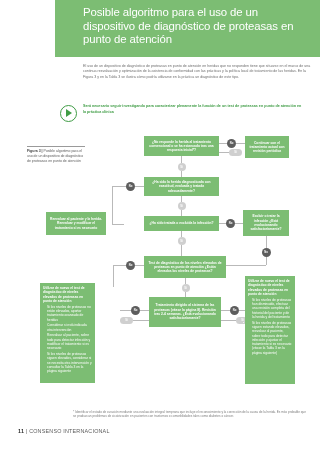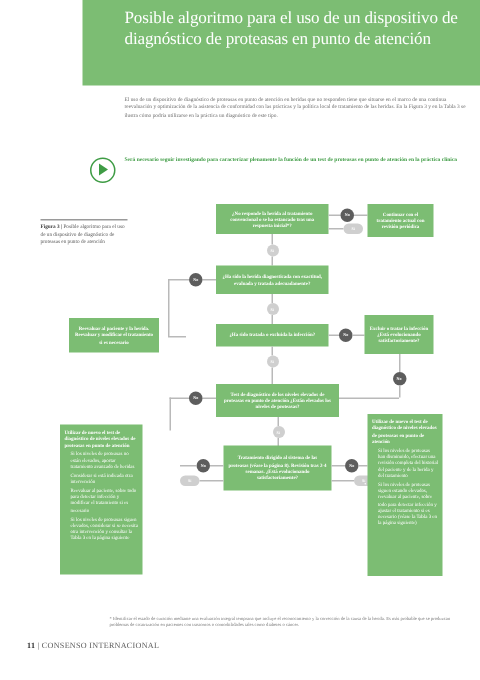--- a/index.html
+++ b/index.html
@@ -1,21 +1,21 @@
 <!DOCTYPE html>
 <html><head>
 <meta charset="utf-8">
 <style>
   html,body{margin:0;padding:0;}
   body{
     width:320px;height:453px;background:#ffffff;
     font-family:"Liberation Sans", sans-serif;
     color:#4a4a4a;overflow:hidden;position:relative;
   }
-  .page{position:relative;width:320px;height:336px;font-family:Liberation Serif, serif;}
+  .page{position:relative;width:320px;height:336px;}
 
   
   .header{
     position:absolute;left:55px;top:0;width:265px;height:57px;
     background:#7cbd73;
   }
   .header-title{
     position:absolute;left:28px;top:6px;width:230px;
     color:#ffffff;font-size:11.4px;line-height:13.6px;
     font-weight:400;letter-spacing:-0.1px;

